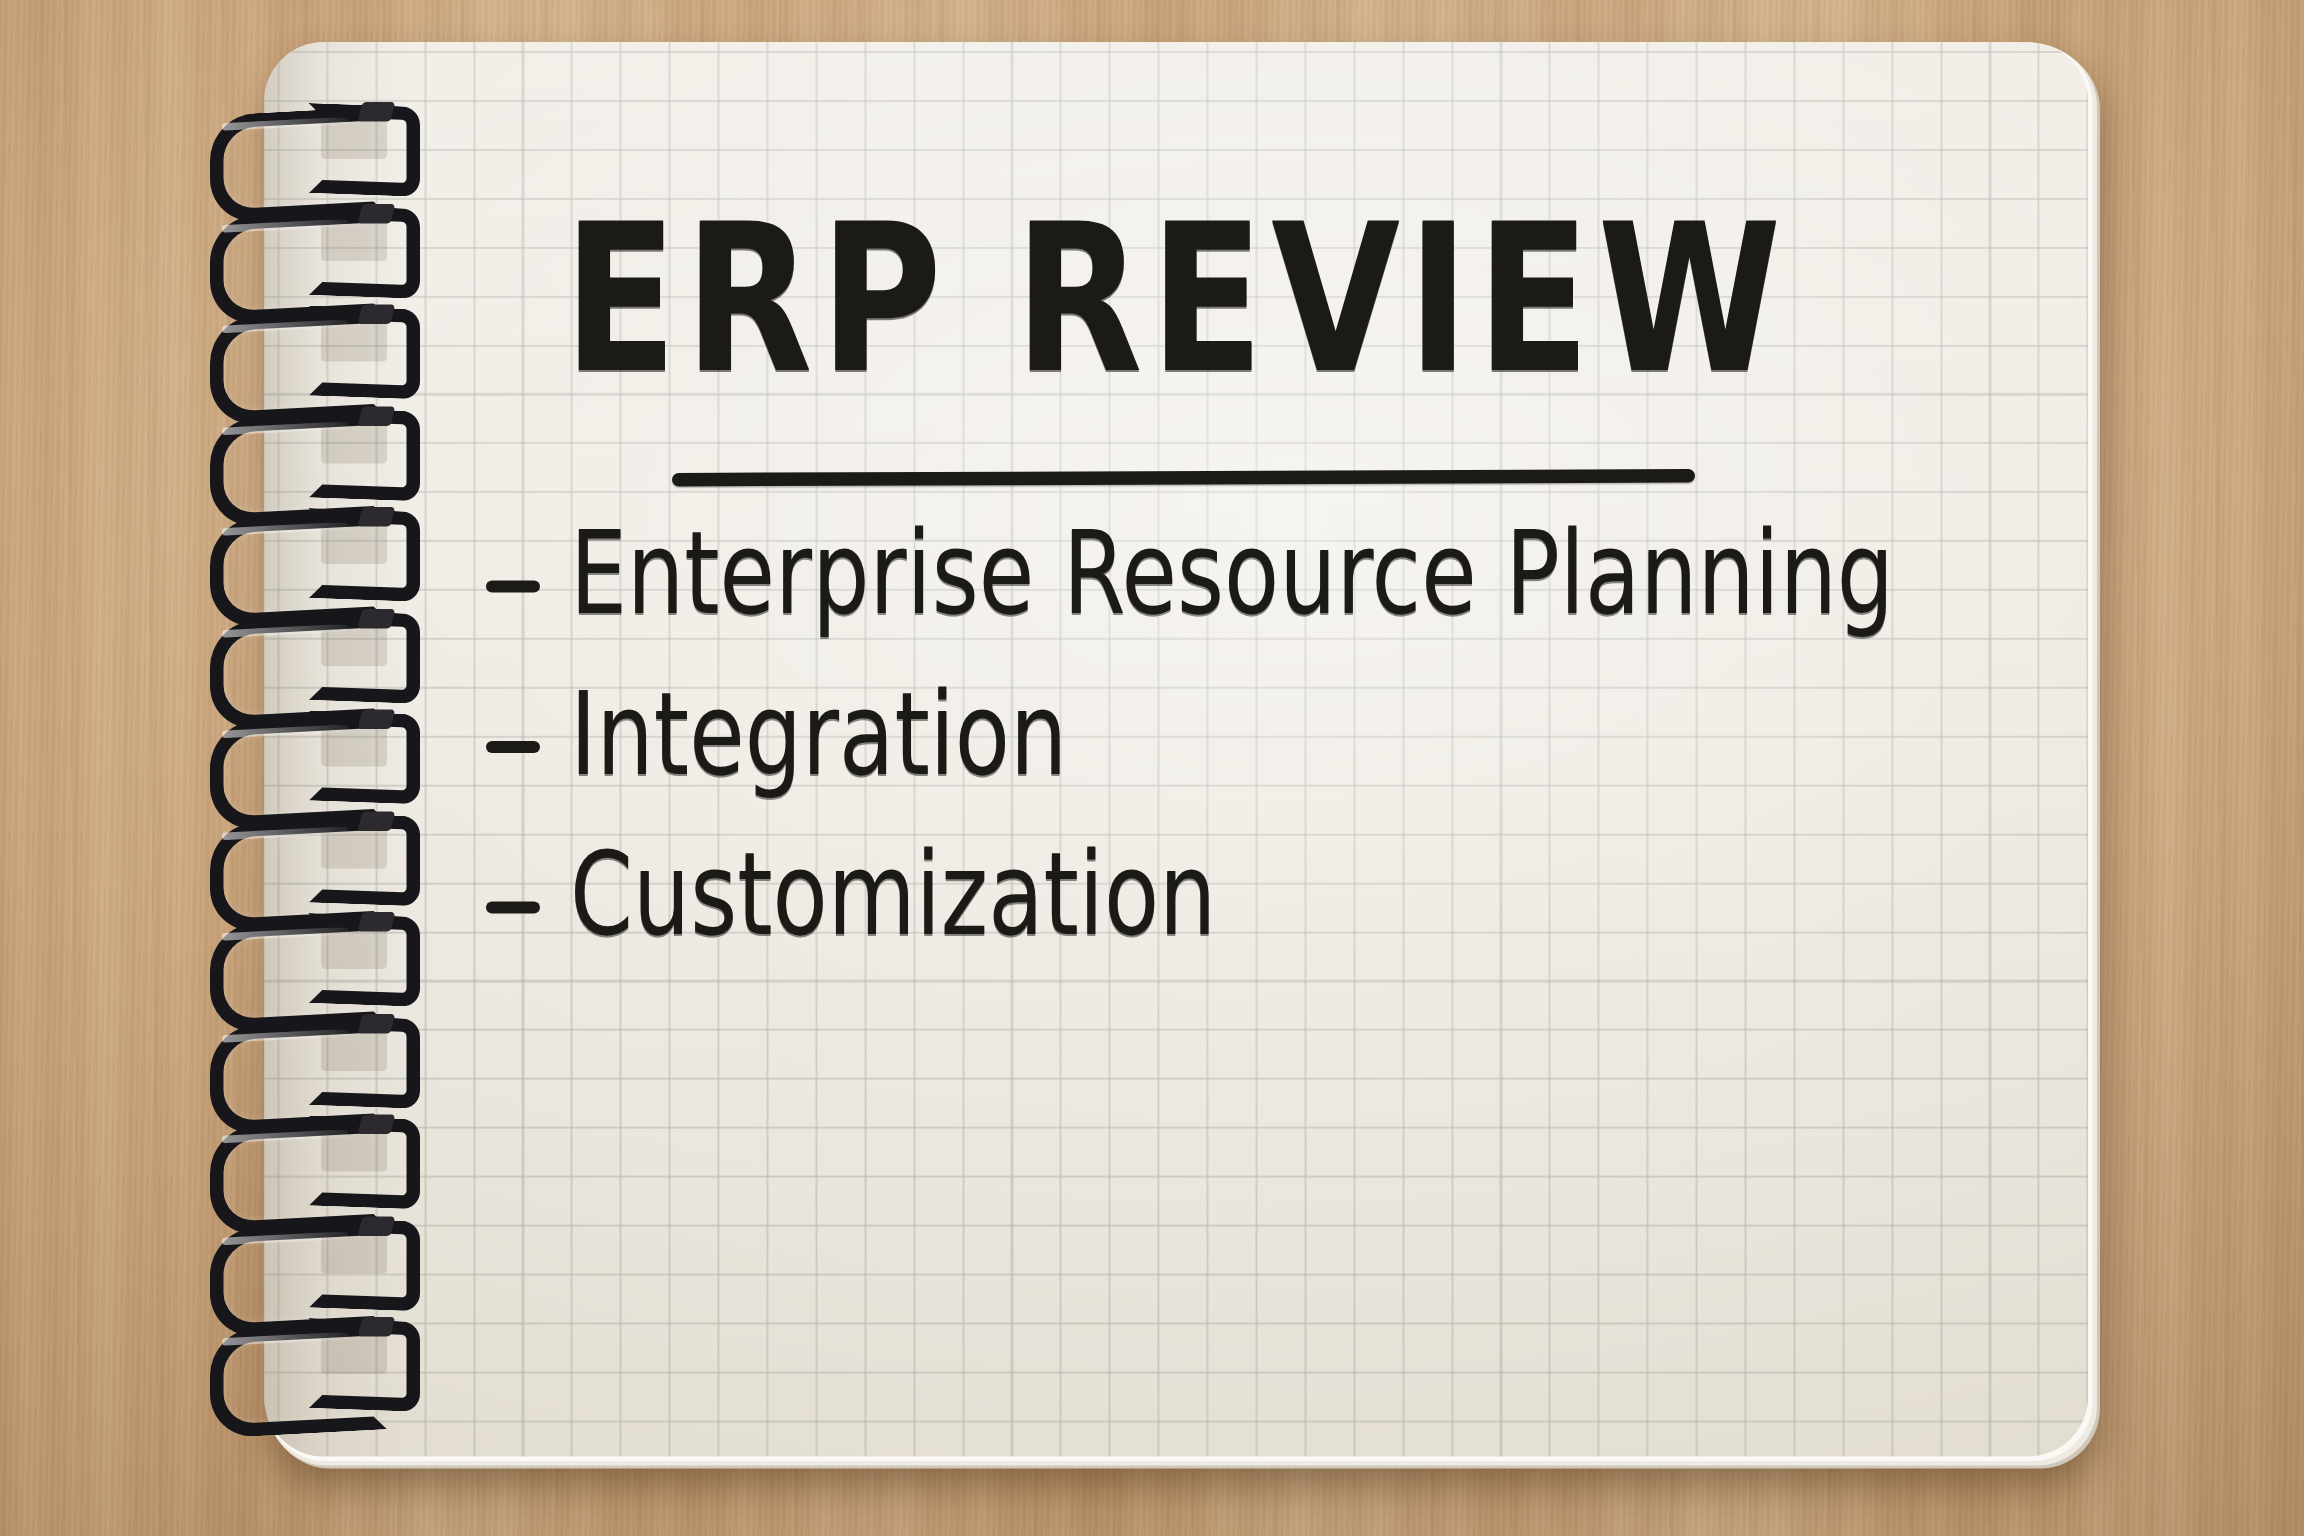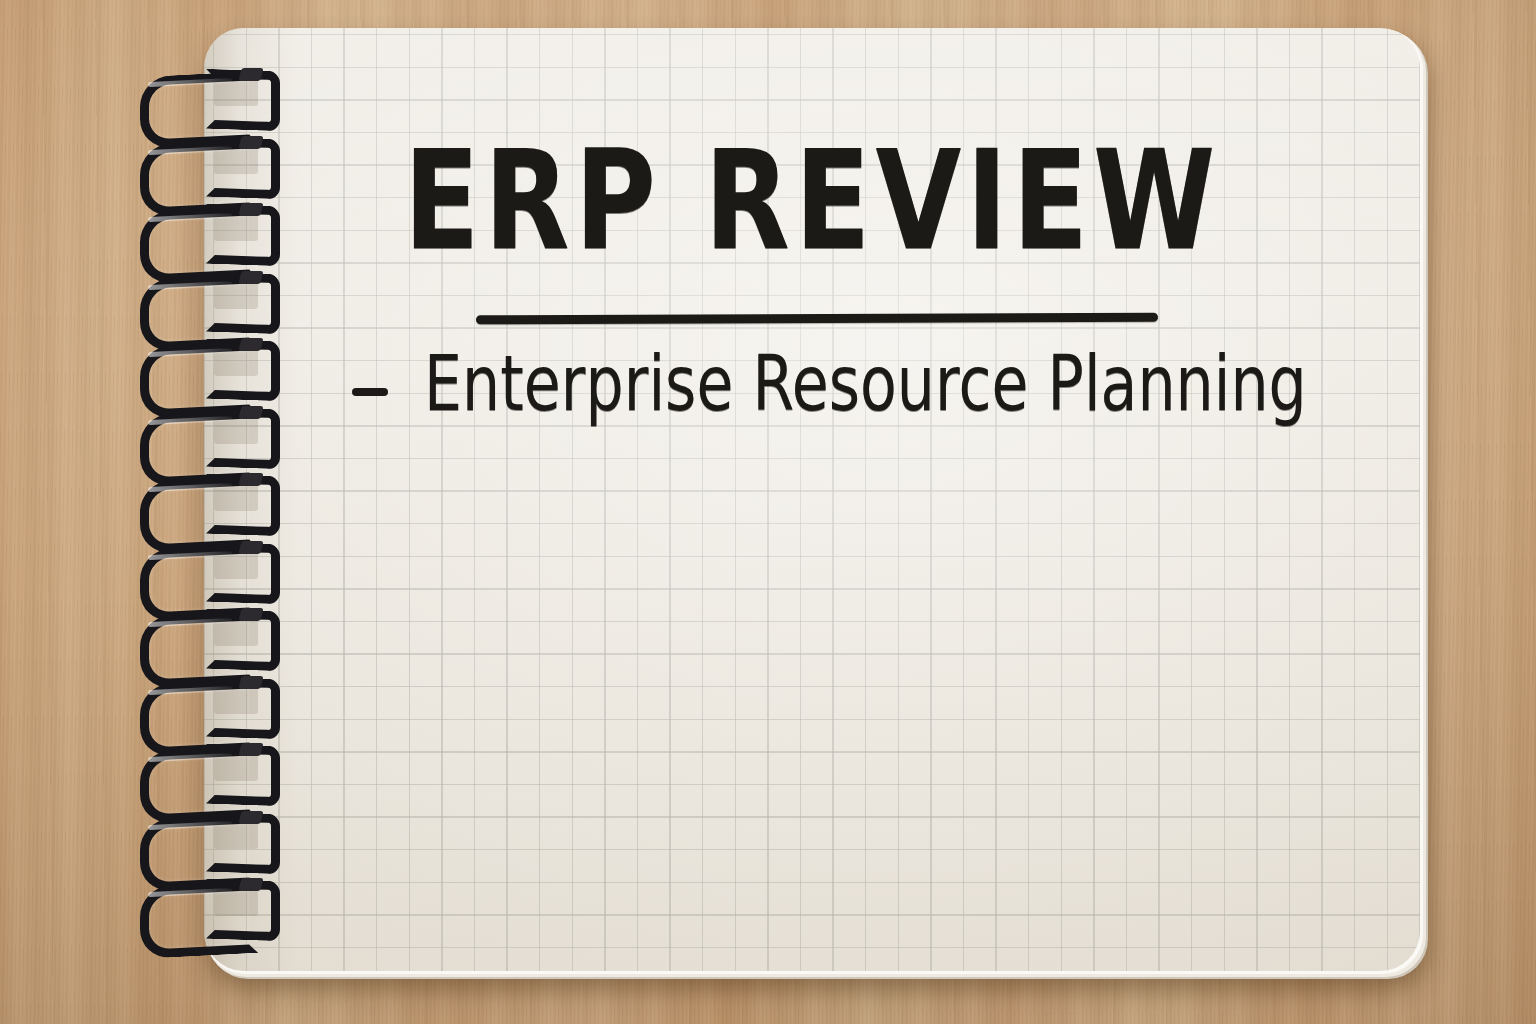--- a/index.html
+++ b/index.html
@@ -65,21 +65,20 @@
     opacity: 0.75;
   }
 
   
   .notebook {
     position: absolute;
     left: 176px;
     top: 28px;
     width: 1099px;
     height: 950px;
-    margin-left: 28px;
   }
 
   
   .page-stack {
     position: absolute;
     left: 4px;
     top: 5px;
     width: 1220px;
     height: 946px;
     border-radius: 40px;
@@ -193,21 +192,20 @@
     position: absolute;
     left: 148px;
     top: 330px;
     width: 1040px;
   }
   .list-item {
     display: flex;
     align-items: baseline;
     height: 107px;
     white-space: nowrap;
-    gap: 16px;
   }
   .dash {
     display: inline-block;
     width: 36px;
     height: 8px;
     border-radius: 5px;
     background: #1b1a17;
     margin-right: 20px;
     position: relative;
     top: -16px;
@@ -322,21 +320,29 @@
 
         <div class="list">
 
           <div class="list-item">
             <span class="dash"></span>
             <span class="item-text">Enterprise Resource Planning</span>
           </div>
 
 
 
-
+          <div class="list-item">
+            <span class="dash"></span>
+            <span class="item-text">Integration</span>
+          </div>
+
+          <div class="list-item">
+            <span class="dash"></span>
+            <span class="item-text">Customization</span>
+          </div>
 
         </div>
       </div>
     </div>
   </div>
 
   <div class="spiral-layer" id="spiral-layer">
       <div class="coil" style="left: 140px; top: 74px;">
         <div class="punch-shadow"></div>
         <div class="wire-back"></div>

